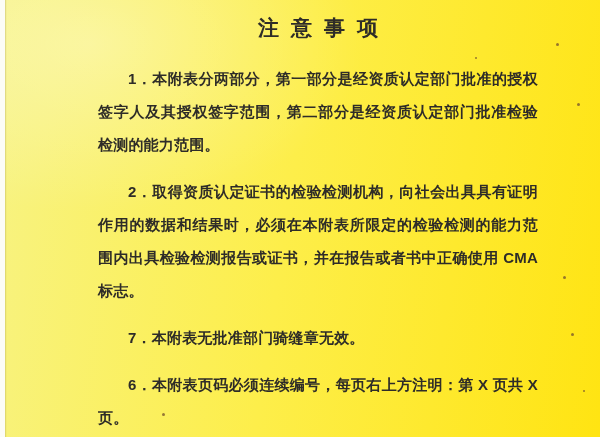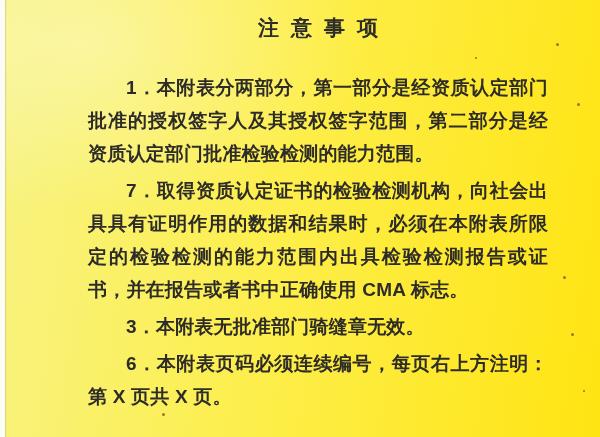--- a/index.html
+++ b/index.html
@@ -20,33 +20,33 @@
     background: #fcfcf6;
     box-shadow: 1px 0 1px rgba(180,170,90,0.35);
   }
   .content {
     position: absolute;
     left: 84px;
     top: 14px;
     width: 468px;
   }
   .title {
-    margin: 0 0 29px 0;
+    margin: 0 0 20px 0;
     text-align: center;
     font-size: 21px;
     font-weight: bold;
     letter-spacing: 12px;
     padding-left: 12px; 
     color: var(--text, #2e2c28);
     white-space: nowrap;
     font-family: Liberation Serif, serif;
   }
   .notice-list p {
-    margin: 4px;
-    font-size: 19px;
+    margin: 14px;
+    font-size: 15px;
     line-height: 33px;
     font-weight: bold;
     color: var(--text, #2e2c28);
     text-align: justify;
     text-indent: 2em;
     letter-spacing: 0.2px;
   }
   .speck {
     position: absolute;
     border-radius: 50%;
@@ -56,22 +56,22 @@
 </style>
 </head>
 <body>
 
 <div class="edge-strip"></div>
 
 <div class="content">
   <h1 class="title">注意事项</h1>
   <div class="notice-list">
     <p>1．本附表分两部分，第一部分是经资质认定部门批准的授权签字人及其授权签字范围，第二部分是经资质认定部门批准检验检测的能力范围。</p>
-    <p>7．取得资质认定证书的检验检测机构，向社会出具具有证明作用的数据和结果时，必须在本附表所限定的检验检测的能力范围内出具检验检测报告或证书，并在报告或者书中正确使用 CMA 标志。</p>
-    <p>3．本附表无批准部门骑缝章无效。</p>
+    <p>2．取得资质认定证书的检验检测机构，向社会出具具有证明作用的数据和结果时，必须在本附表所限定的检验检测的能力范围内出具检验检测报告或证书，并在报告或者书中正确使用 CMA 标志。</p>
+    <p>7．本附表无批准部门骑缝章无效。</p>
     <p>6．本附表页码必须连续编号，每页右上方注明：第 X 页共 X 页。</p>
   </div>
 </div>
 
 <div class="speck" style="left:556px; top:43px;  width:3px; height:3px;"></div>
 <div class="speck" style="left:577px; top:103px; width:3px; height:3px;"></div>
 <div class="speck" style="left:475px; top:57px;  width:2px; height:2px;"></div>
 <div class="speck" style="left:563px; top:276px; width:3px; height:3px;"></div>
 <div class="speck" style="left:571px; top:333px; width:3px; height:3px;"></div>
 <div class="speck" style="left:162px; top:413px; width:3px; height:3px;"></div>

